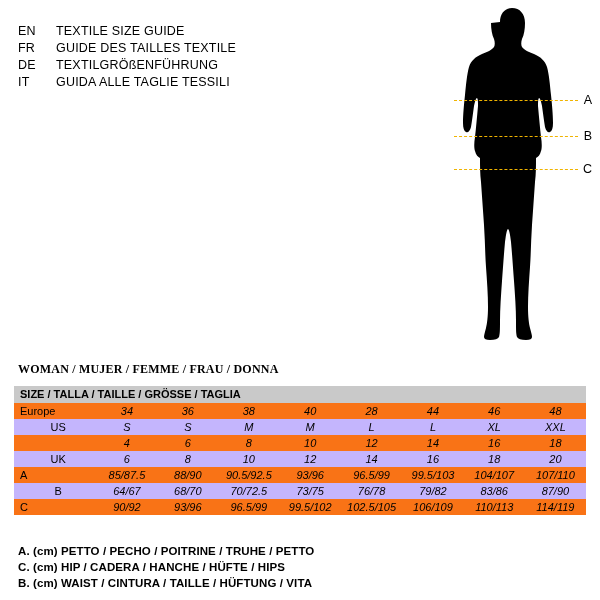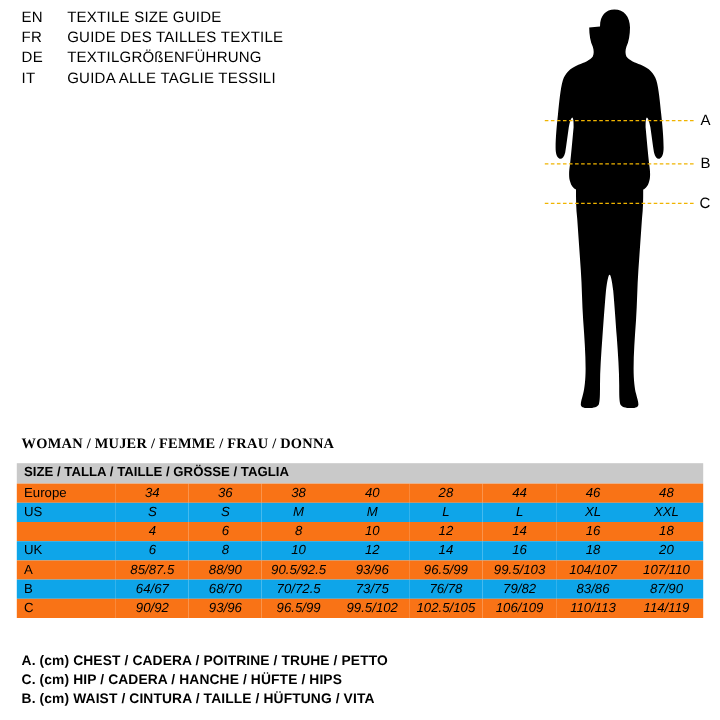--- a/index.html
+++ b/index.html
@@ -18,21 +18,21 @@
     position: relative;
     width: 600px;
     height: 600px;
     box-sizing: border-box;
   }
 
   
   .lang-block {
     position: absolute;
     left: 18px;
-    top: 7px;
+    top: 24px;
     width: 420px;
   }
   .lang-row {
     display: flex;
     align-items: baseline;
     height: 17px;
     font-size: 12.5px;
     letter-spacing: 0.2px;
   }
   .lang-code {
@@ -113,21 +113,22 @@
     font-size: 11px;
     padding-left: 6px;
     height: 17px;
     line-height: 17px;
     margin-top: 28px;
   }
   .size-table tr.shade td {
     background: #f97316;
   }
   .size-table tr.plain td {
-    background: #0ea5e9;
+    background: #c4b5fd;
+    text-align: center;
   }
   .size-table td.label-cell {
     text-align: left;
     padding-left: 6px;
     width: 78px;
   }
   .size-table td.data-cell {
     width: 62px;
     font-style: italic;
   }
@@ -329,18 +330,18 @@
         <td class="data-cell">99.5/102</td>
         <td class="data-cell">102.5/105</td>
         <td class="data-cell">106/109</td>
         <td class="data-cell">110/113</td>
         <td class="data-cell">114/119</td>
       </tr>
     </tbody>
   </table>
 
   <div class="notes">
-    <div class="note-line">A. (cm) CHEST / CADERA / POITRINE / TRUHE / PETTO</div>
+    <div class="note-line">A. (cm) PETTO / PECHO / POITRINE / TRUHE / PETTO</div>
     <div class="note-line">C. (cm) HIP / CADERA / HANCHE / HÜFTE / HIPS</div>
     <div class="note-line">B. (cm) WAIST / CINTURA / TAILLE / HÜFTUNG / VITA</div>
   </div>
 
 </div>
 
 </body></html>

